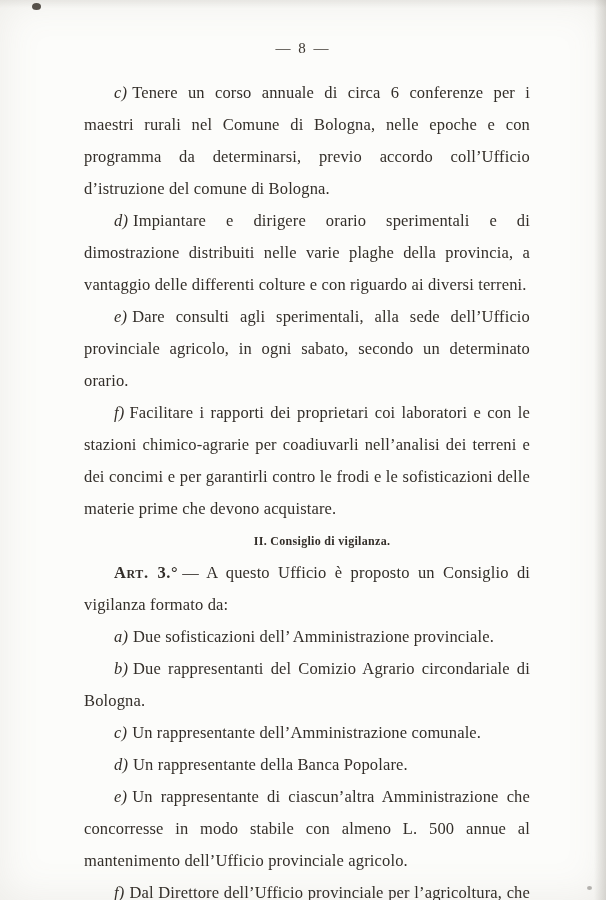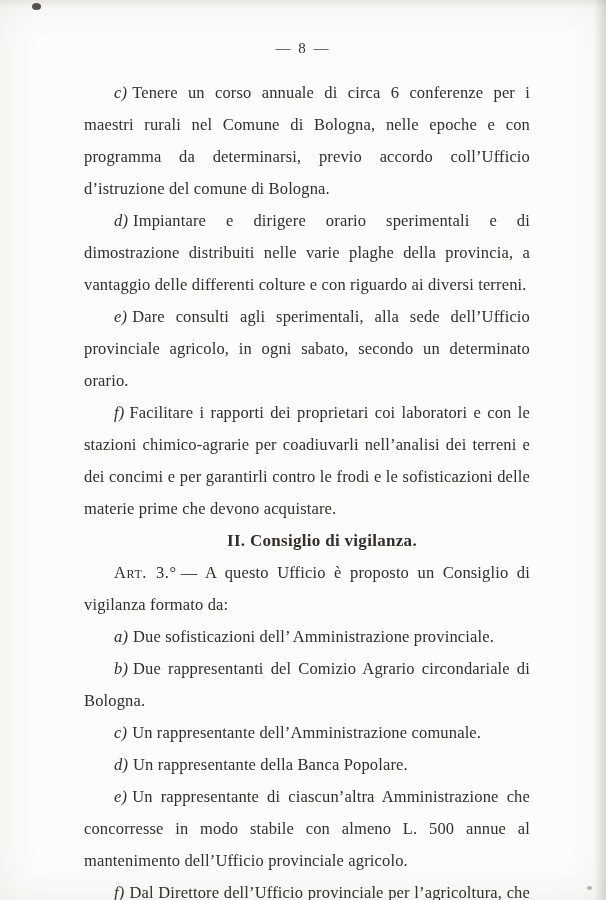--- a/index.html
+++ b/index.html
@@ -61,29 +61,30 @@
     margin: 0;
     text-indent: 30px;
   }
   .lead {
     font-style: italic;
     padding-right: 5px;
   }
   .section-heading {
     text-align: center;
     font-weight: bold;
-    font-size: 17px;
+    font-size: 12px;
     margin: 24px 0 22px 0;
     text-indent: 0;
     letter-spacing: 0.3px;
   }
   .smallcaps {
     font-variant: small-caps;
     letter-spacing: 0.6px;
     padding-right: 4px;
+    font-weight: bold;
   }
 </style>
 </head>
 <body>
 
 <div class="page">
   <div class="speck tl"></div>
   <div class="speck br"></div>
 
   <div class="page-number">— 8 —</div>

